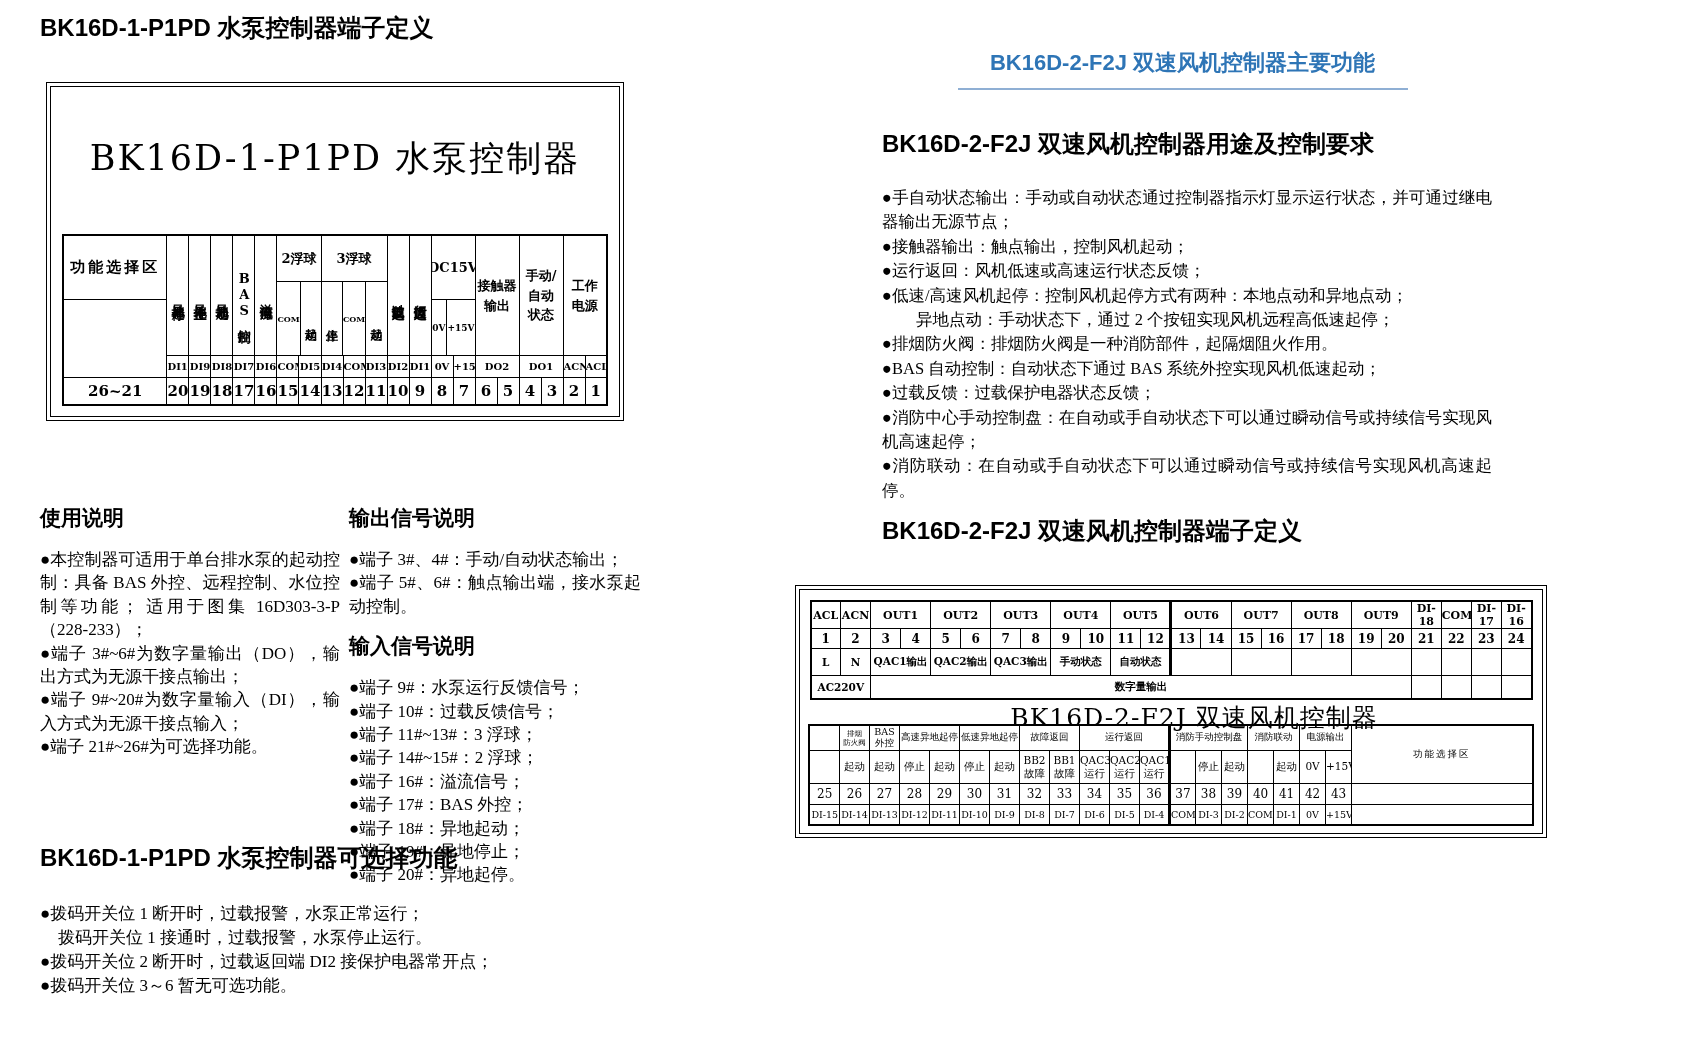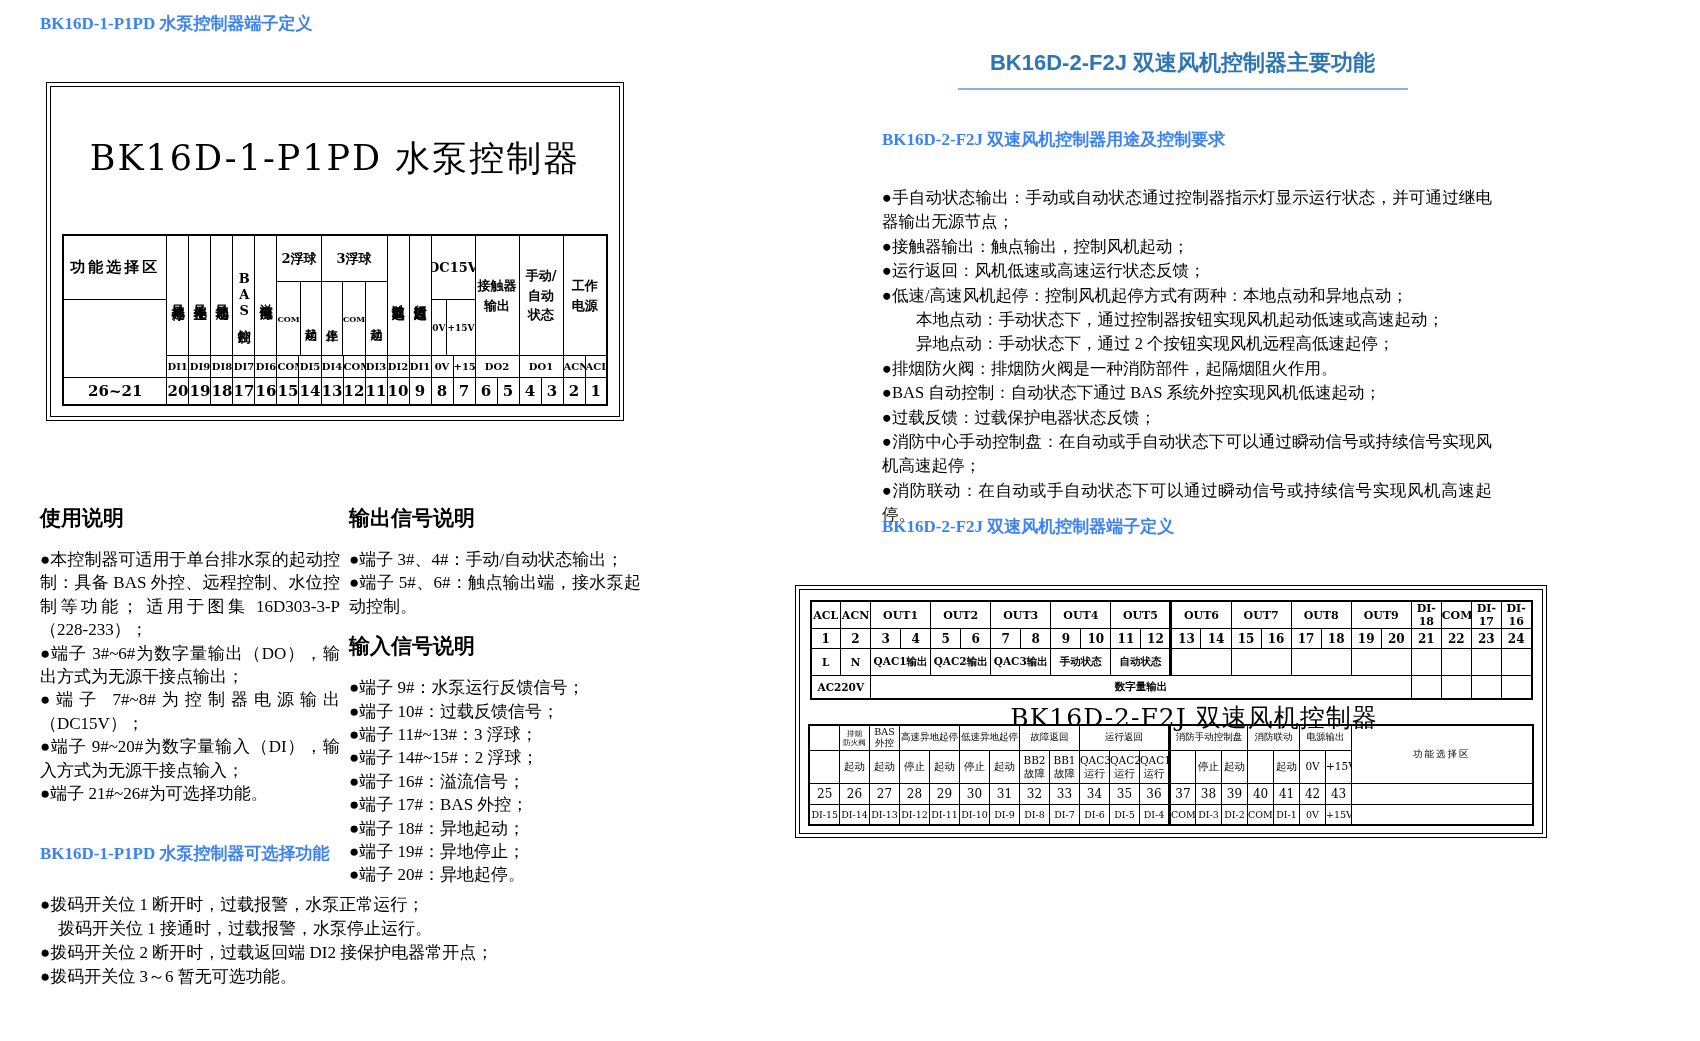--- a/index.html
+++ b/index.html
@@ -1,22 +1,22 @@
 <!DOCTYPE html>
 <html><head>
 <meta charset="utf-8">
 <style>
   * { box-sizing: border-box; margin: 0; padding: 0; }
   body { width: 1700px; height: 1041px; background: #ffffff; position: relative;
          font-family: "Liberation Serif", "DejaVu Serif", serif; color: #000; overflow: hidden; }
   .abs { position: absolute; }
 
   
-  .blueH { font-family: Liberation Serif, serif; font-weight: bold;
-           color: #3b82f6; font-size: 17px; }
+  .blueH { font-family: Liberation Sans, sans-serif; font-weight: bold;
+           color: #000000; font-size: 24px; }
   .blackH { font-family: "Liberation Sans", "DejaVu Sans", sans-serif; font-weight: bold;
             color: #000; font-size: 21px; margin-top: 36px; }
   .mainTitle { font-family: "Liberation Sans", "DejaVu Sans", sans-serif; font-weight: bold;
                color: #2E75B6; font-size: 22px; text-align: center; }
   .titleRule { width: 450px; margin: 10px auto 0; border-bottom: 2px solid #8FAFD4; }
 
   
   .para p { font-size: 17px; line-height: 23.4px; text-align: justify; }
   .rpara p { font-size: 16.5px; line-height: 24.4px; text-align: justify; }
   .ind { padding-left: 34px; }
@@ -197,21 +197,20 @@
       </tr>
     </tbody>
       </table>
   </div>
 </div>
 
 <div class="abs para" style="left:40px; top:468px; width:300px;">
   <div class="blackH" style="margin-bottom:16px;">使用说明</div>
   <p>●本控制器可适用于单台排水泵的起动控制：具备 BAS 外控、远程控制、水位控制等功能； 适用于图集 16D303-3-P（228-233）；</p>
   <p>●端子 3#~6#为数字量输出（DO），输出方式为无源干接点输出；</p>
-  <p>●端子 7#~8#为控制器电源输出（DC15V）；</p>
   <p>●端子 9#~20#为数字量输入（DI），输入方式为无源干接点输入；</p>
   <p>●端子 21#~26#为可选择功能。</p>
 </div>
 
 <div class="abs para" style="left:349px; top:468px; width:292px;">
   <div class="blackH" style="margin-bottom:16px;">输出信号说明</div>
   <p>●端子 3#、4#：手动/自动状态输出；</p>
   <p>●端子 5#、6#：触点输出端，接水泵起动控制。</p>
   <div class="blackH" style="margin:14px 0 16px;">输入信号说明</div>
   <p>●端子 9#：水泵运行反馈信号；</p>
@@ -240,21 +239,20 @@
   <div class="titleRule"></div>
 </div>
 
 <div class="abs blueH" style="left:882px; top:128px;">BK16D-2-F2J 双速风机控制器用途及控制要求</div>
 
 <div class="abs rpara" style="left:882px; top:186px; width:610px;">
   <p>●手自动状态输出：手动或自动状态通过控制器指示灯显示运行状态，并可通过继电器输出无源节点；</p>
   <p>●接触器输出：触点输出，控制风机起动；</p>
   <p>●运行返回：风机低速或高速运行状态反馈；</p>
   <p>●低速/高速风机起停：控制风机起停方式有两种：本地点动和异地点动；</p>
-  <p class="ind">本地点动：手动状态下，通过控制器按钮实现风机起动低速或高速起动；</p>
   <p class="ind">异地点动：手动状态下，通过 2 个按钮实现风机远程高低速起停；</p>
   <p>●排烟防火阀：排烟防火阀是一种消防部件，起隔烟阻火作用。</p>
   <p>●BAS 自动控制：自动状态下通过 BAS 系统外控实现风机低速起动；</p>
   <p>●过载反馈：过载保护电器状态反馈；</p>
   <p>●消防中心手动控制盘：在自动或手自动状态下可以通过瞬动信号或持续信号实现风机高速起停；</p>
   <p>●消防联动：在自动或手自动状态下可以通过瞬动信号或持续信号实现风机高速起停。</p>
 </div>
 
 <div class="abs blueH" style="left:882px; top:515px;">BK16D-2-F2J 双速风机控制器端子定义</div>
 

